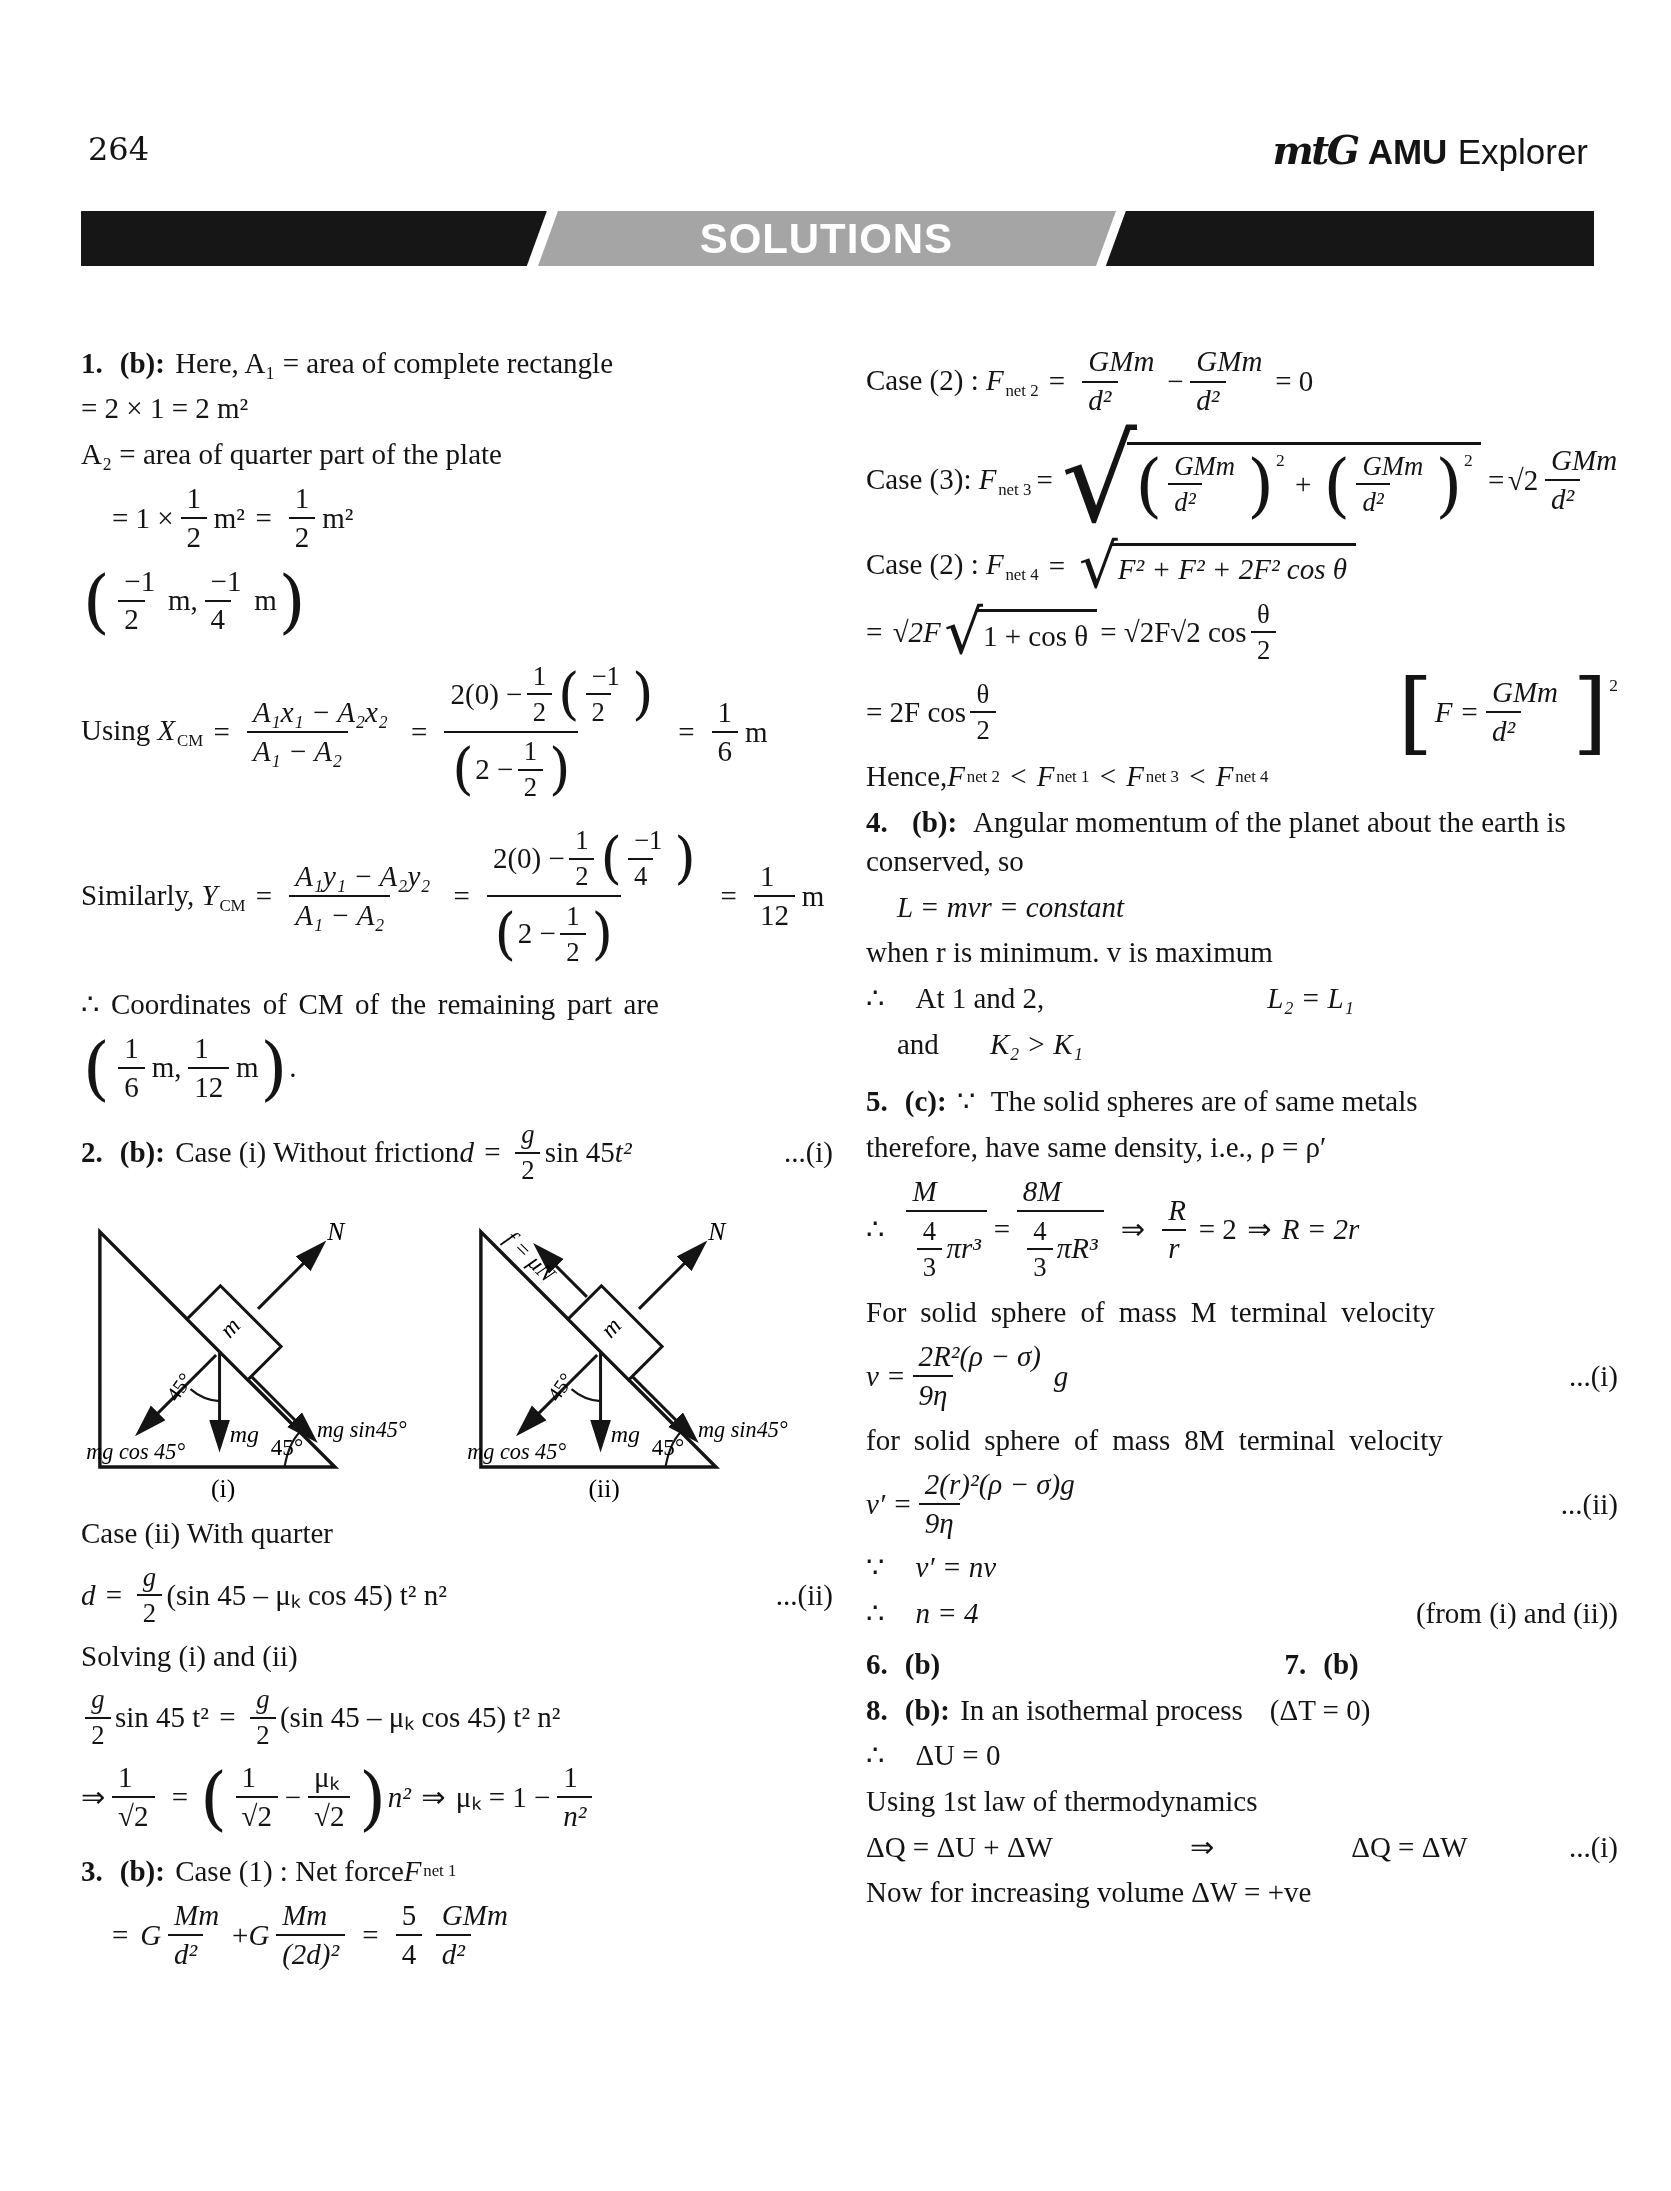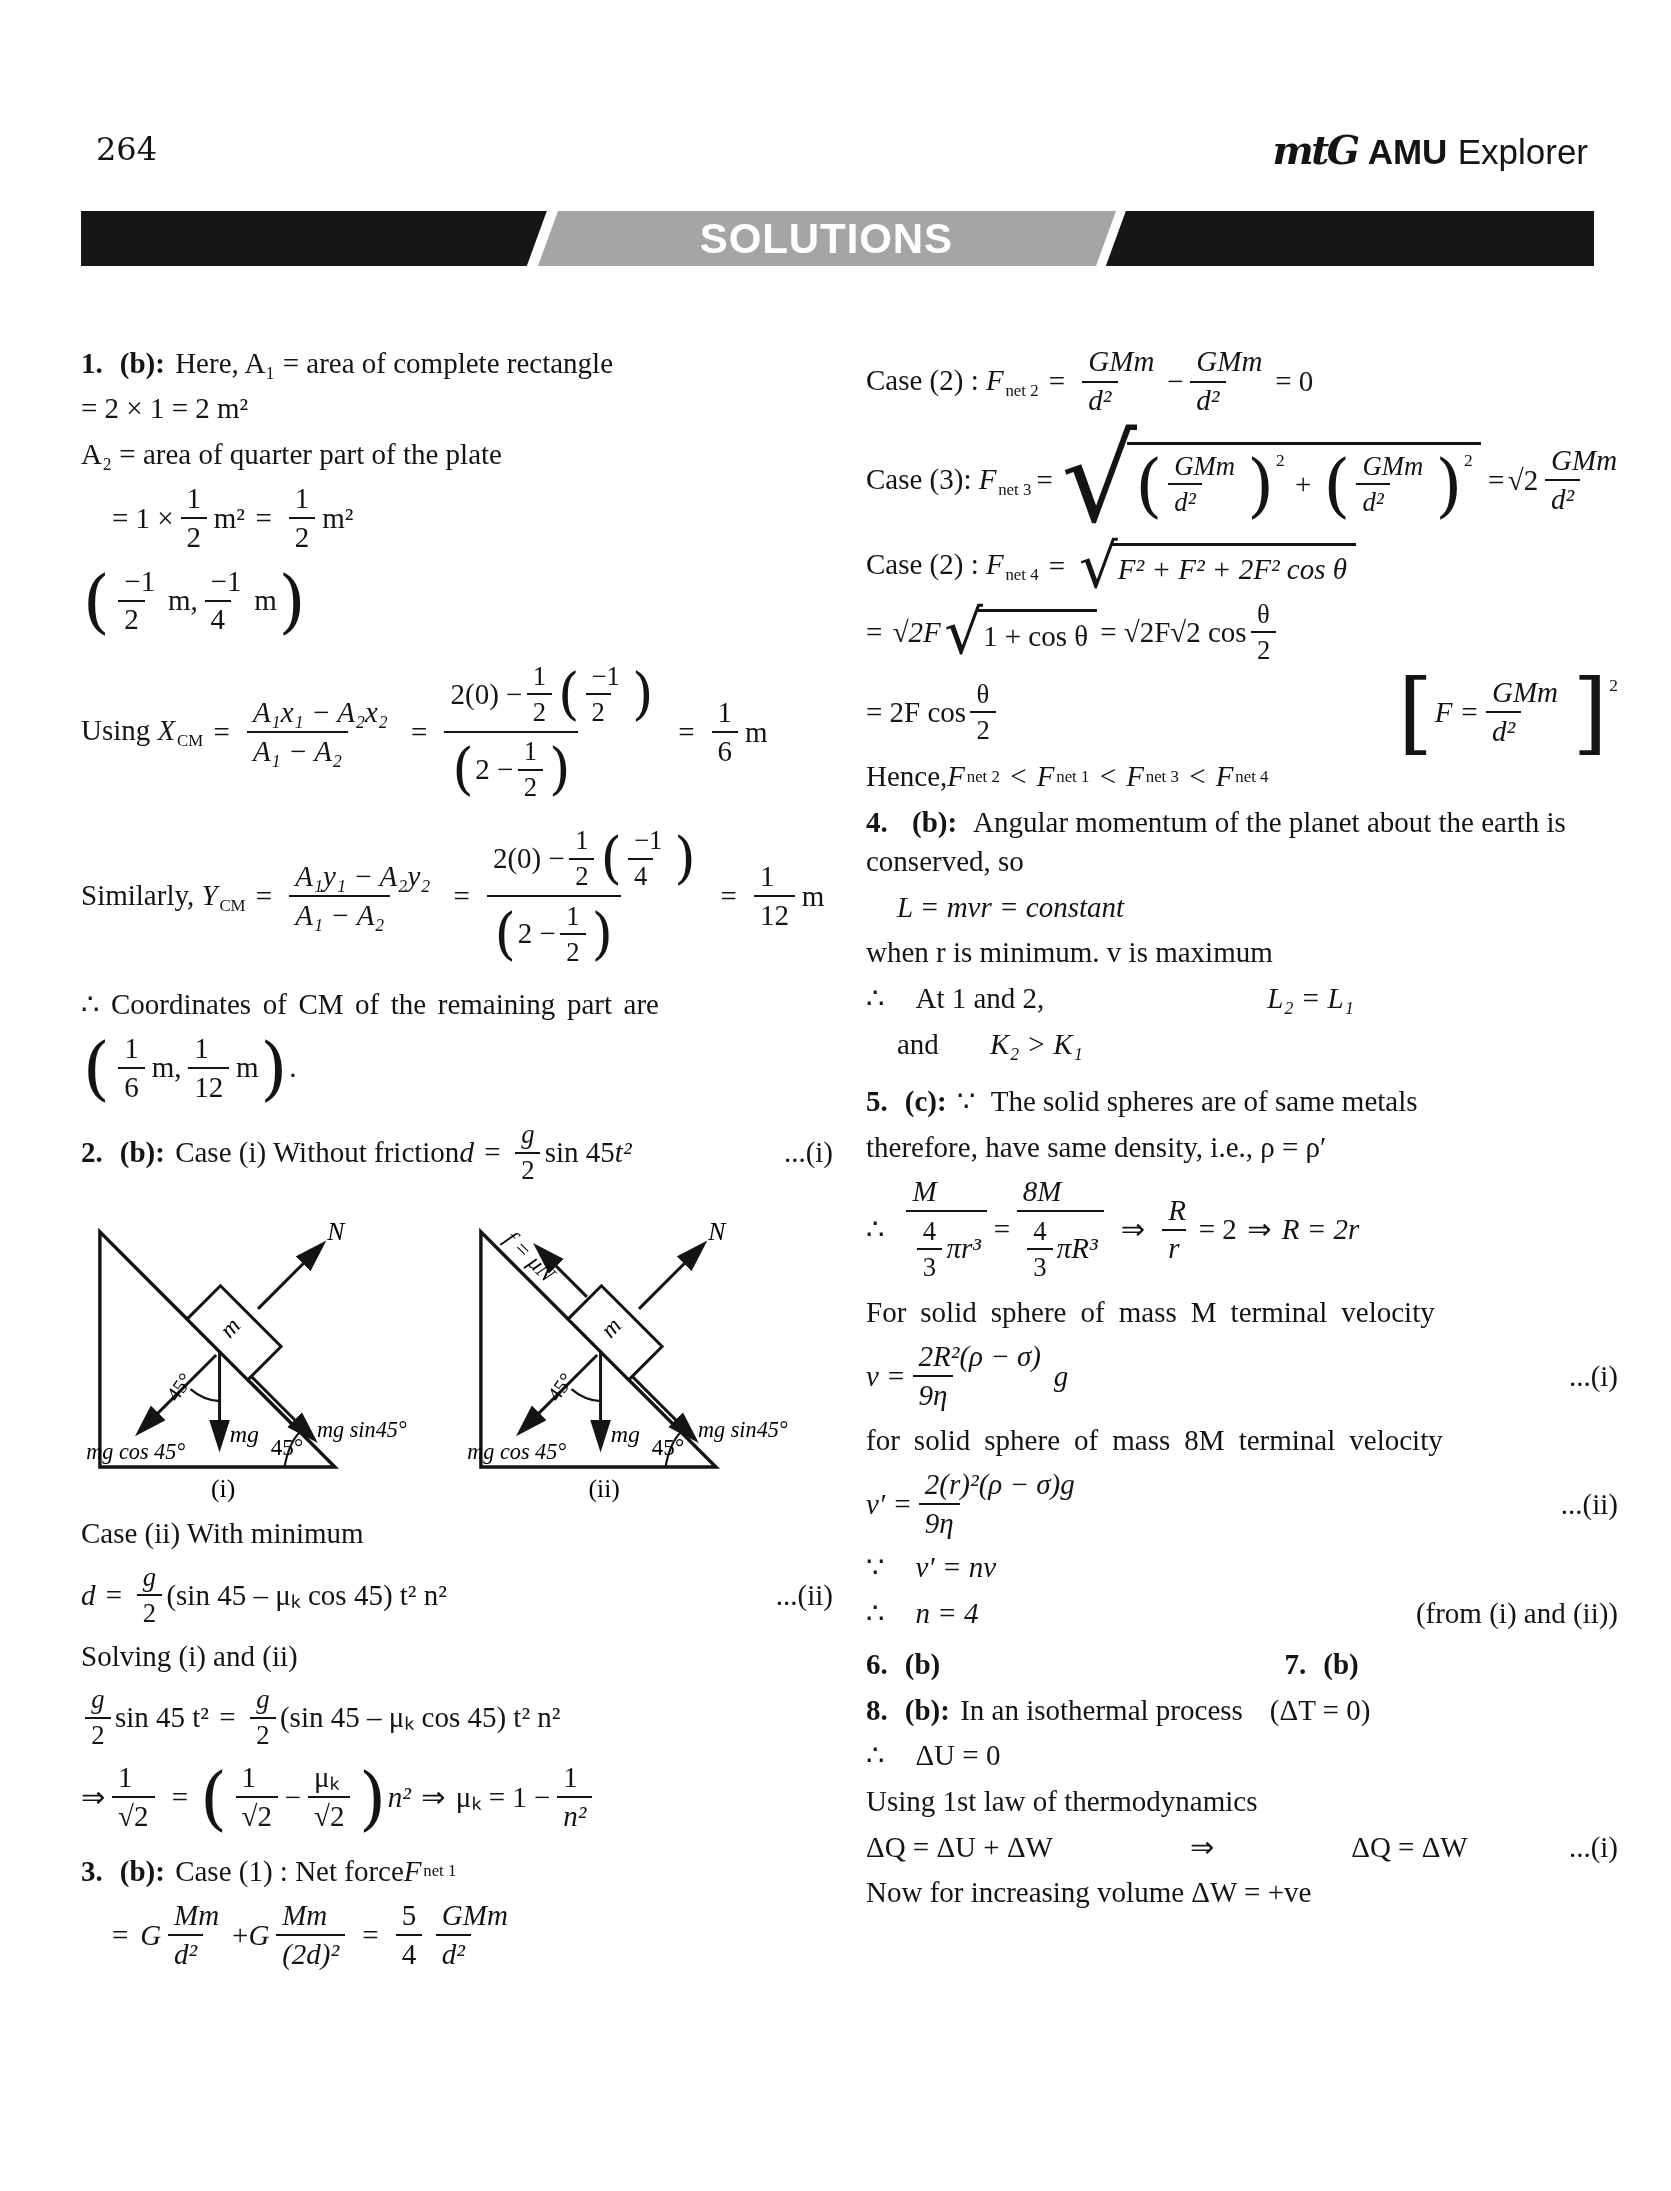--- a/index.html
+++ b/index.html
@@ -1,19 +1,19 @@
 <!DOCTYPE html>
 <html style="font-size:13.7px"><head>
 <meta charset="utf-8">
 <style>
   html,body{margin:0;padding:0;background:#e8e8e8;}
   .page{position:relative;width:1672px;height:2192px;background:#ffffff;
         font-family:"Liberation Serif",serif;color:#141414;overflow:hidden;margin:0 auto;}
   
-  .pgnum{position:absolute;left:96px;top:130px;font-size:32px;font-family:"DejaVu Serif",serif;}
+  .pgnum{position:absolute;left:88px;top:130px;font-size:32px;font-family:"DejaVu Serif",serif;}
   .brand{position:absolute;right:84px;top:127px;font-family:"Liberation Sans",sans-serif;
          font-size:35px;display:flex;align-items:baseline;gap:10.3px;}
   .brand .scr{font-family:"DejaVu Serif",serif;font-weight:700;font-style:italic;font-size:39px;letter-spacing:-2.6px;}
   .brand .bb{font-weight:700;}
   
   .banner{position:absolute;left:81px;top:211px;width:1513px;height:55px;background:#161616;}
   .bw{position:absolute;left:456px;top:-2.6px;width:579px;height:60px;background:#ffffff;transform:skewX(-20deg);}
   .bg{position:absolute;left:467px;top:0;width:558px;height:55px;background:#a5a5a5;transform:skewX(-20deg);
       display:flex;align-items:center;justify-content:center;}
   .bg>span{transform:skewX(20deg);font-family:"Liberation Sans",sans-serif;font-weight:700;
@@ -275,21 +275,21 @@
         <text x="174" y="288" font-size="28" font-style="italic">mg</text>
         <text x="6" y="308" font-size="26" font-style="italic">mg cos 45°</text>
         <text x="276" y="282" font-size="26" font-style="italic">mg sin45°</text>
         <text x="112" y="242" font-size="24" transform="rotate(-55 112 242)">45°</text>
         <text x="222" y="303" font-size="27">45°</text>
         <text x="148" y="352" class="cap">(ii)</text>
       </svg>
     </div>
 
     <div class="ln" style="margin-top:12px">
-      <span>Case (ii) With minimum</span>
+      <span>Case (ii) With quarter</span>
     </div>
     <div class="ln">
       <span class="it">d</span>
       <span class="op">=</span>
       <span class="fr sm">
         <span class="n it">g</span>
         <span class="d">2</span>
       </span>
       <span>(sin 45 – μₖ cos 45) t² n²</span>
       <span class="dots">...(ii)</span>

